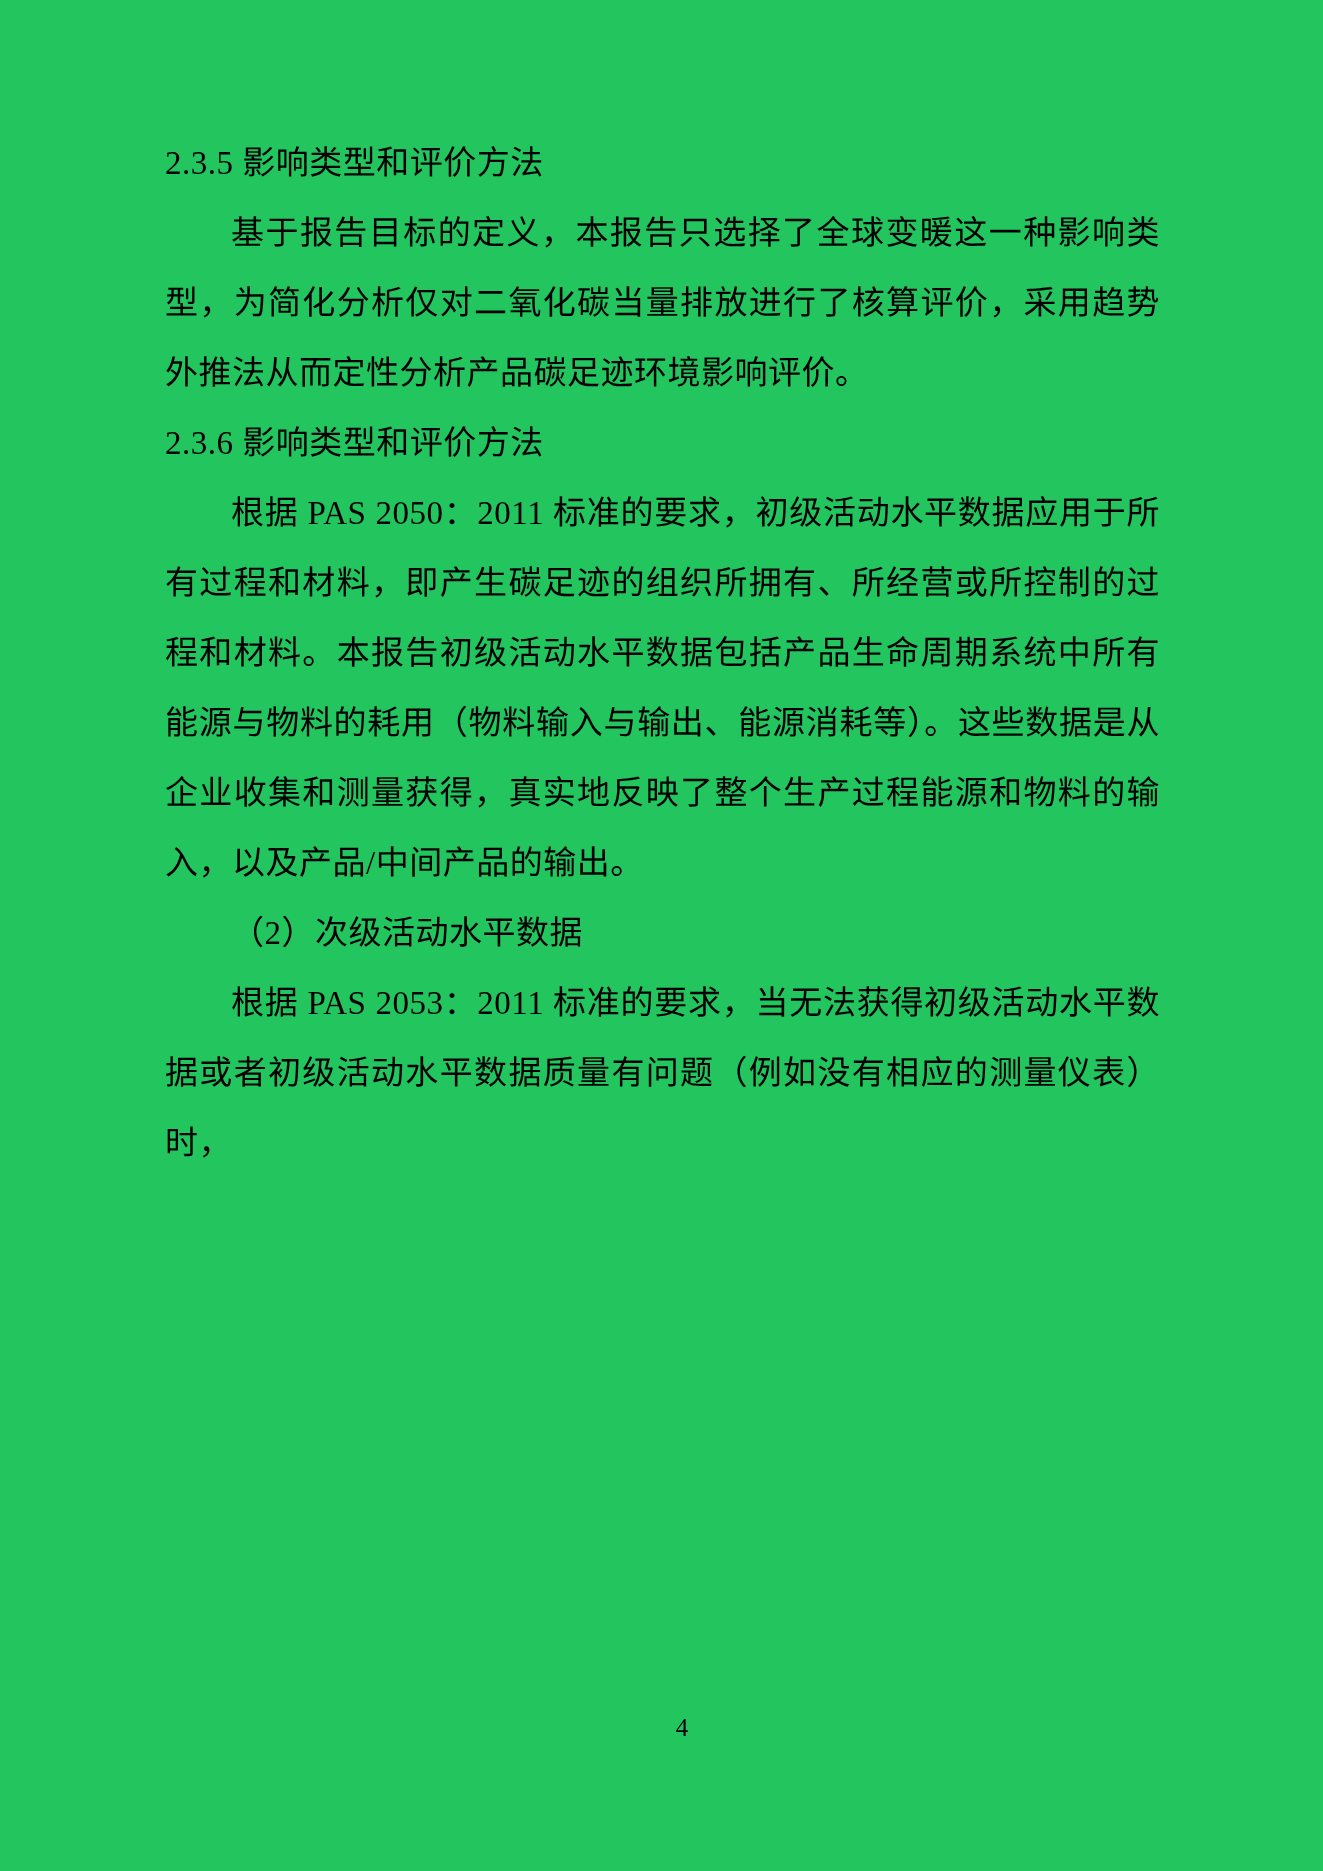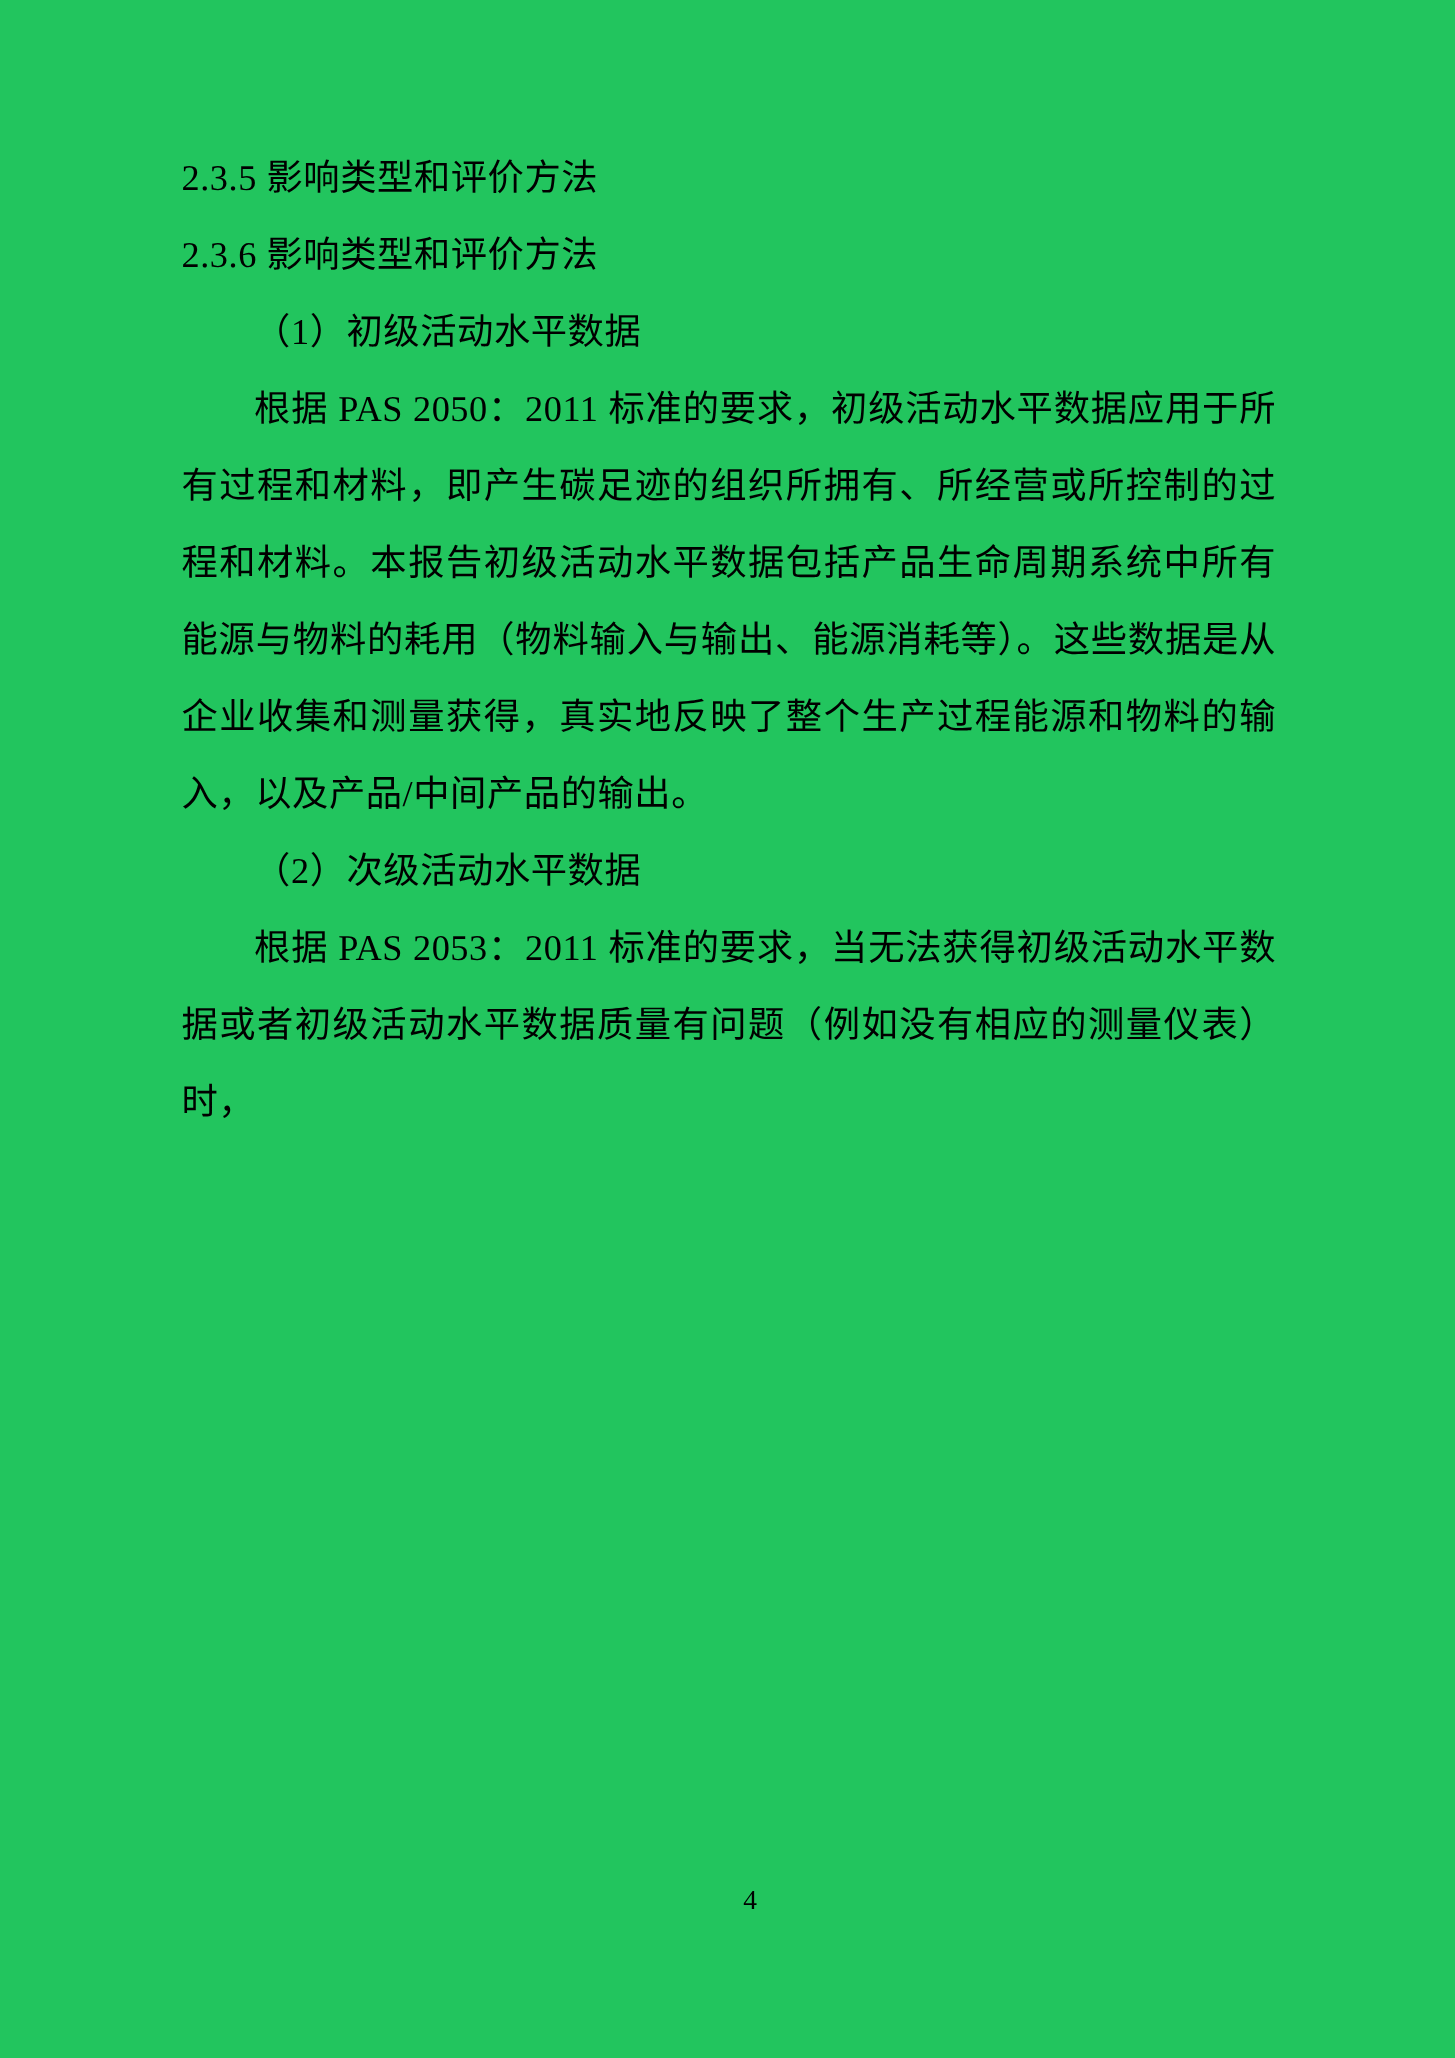--- a/index.html
+++ b/index.html
@@ -47,20 +47,20 @@
     line-height: 32px;
     color: #000000;
   }
 </style>
 </head>
 <body>
 
 <div class="page">
   <div class="content">
     <div class="block heading">2.3.5 影响类型和评价方法</div>
+    <div class="block para">基于报告目标的定义，本报告只选择了全球变暖这一种影响类型，为简化分析仅对二氧化碳当量排放进行了核算评价，采用趋势外推法从而定性分析产品碳足迹环境影响评价。</div>
     <div class="block heading">2.3.6 影响类型和评价方法</div>
-    <div class="block subheading">（1）初级活动水平数据</div>
     <div class="block para">根据 PAS 2050：2011 标准的要求，初级活动水平数据应用于所有过程和材料，即产生碳足迹的组织所拥有、所经营或所控制的过程和材料。本报告初级活动水平数据包括产品生命周期系统中所有能源与物料的耗用（物料输入与输出、能源消耗等）。这些数据是从企业收集和测量获得，真实地反映了整个生产过程能源和物料的输入，以及产品/中间产品的输出。</div>
     <div class="block subheading">（2）次级活动水平数据</div>
     <div class="block para">根据 PAS 2053：2011 标准的要求，当无法获得初级活动水平数据或者初级活动水平数据质量有问题（例如没有相应的测量仪表）时，</div>
   </div>
   <div class="page-number">4</div>
 </div>
 
 </body></html>

